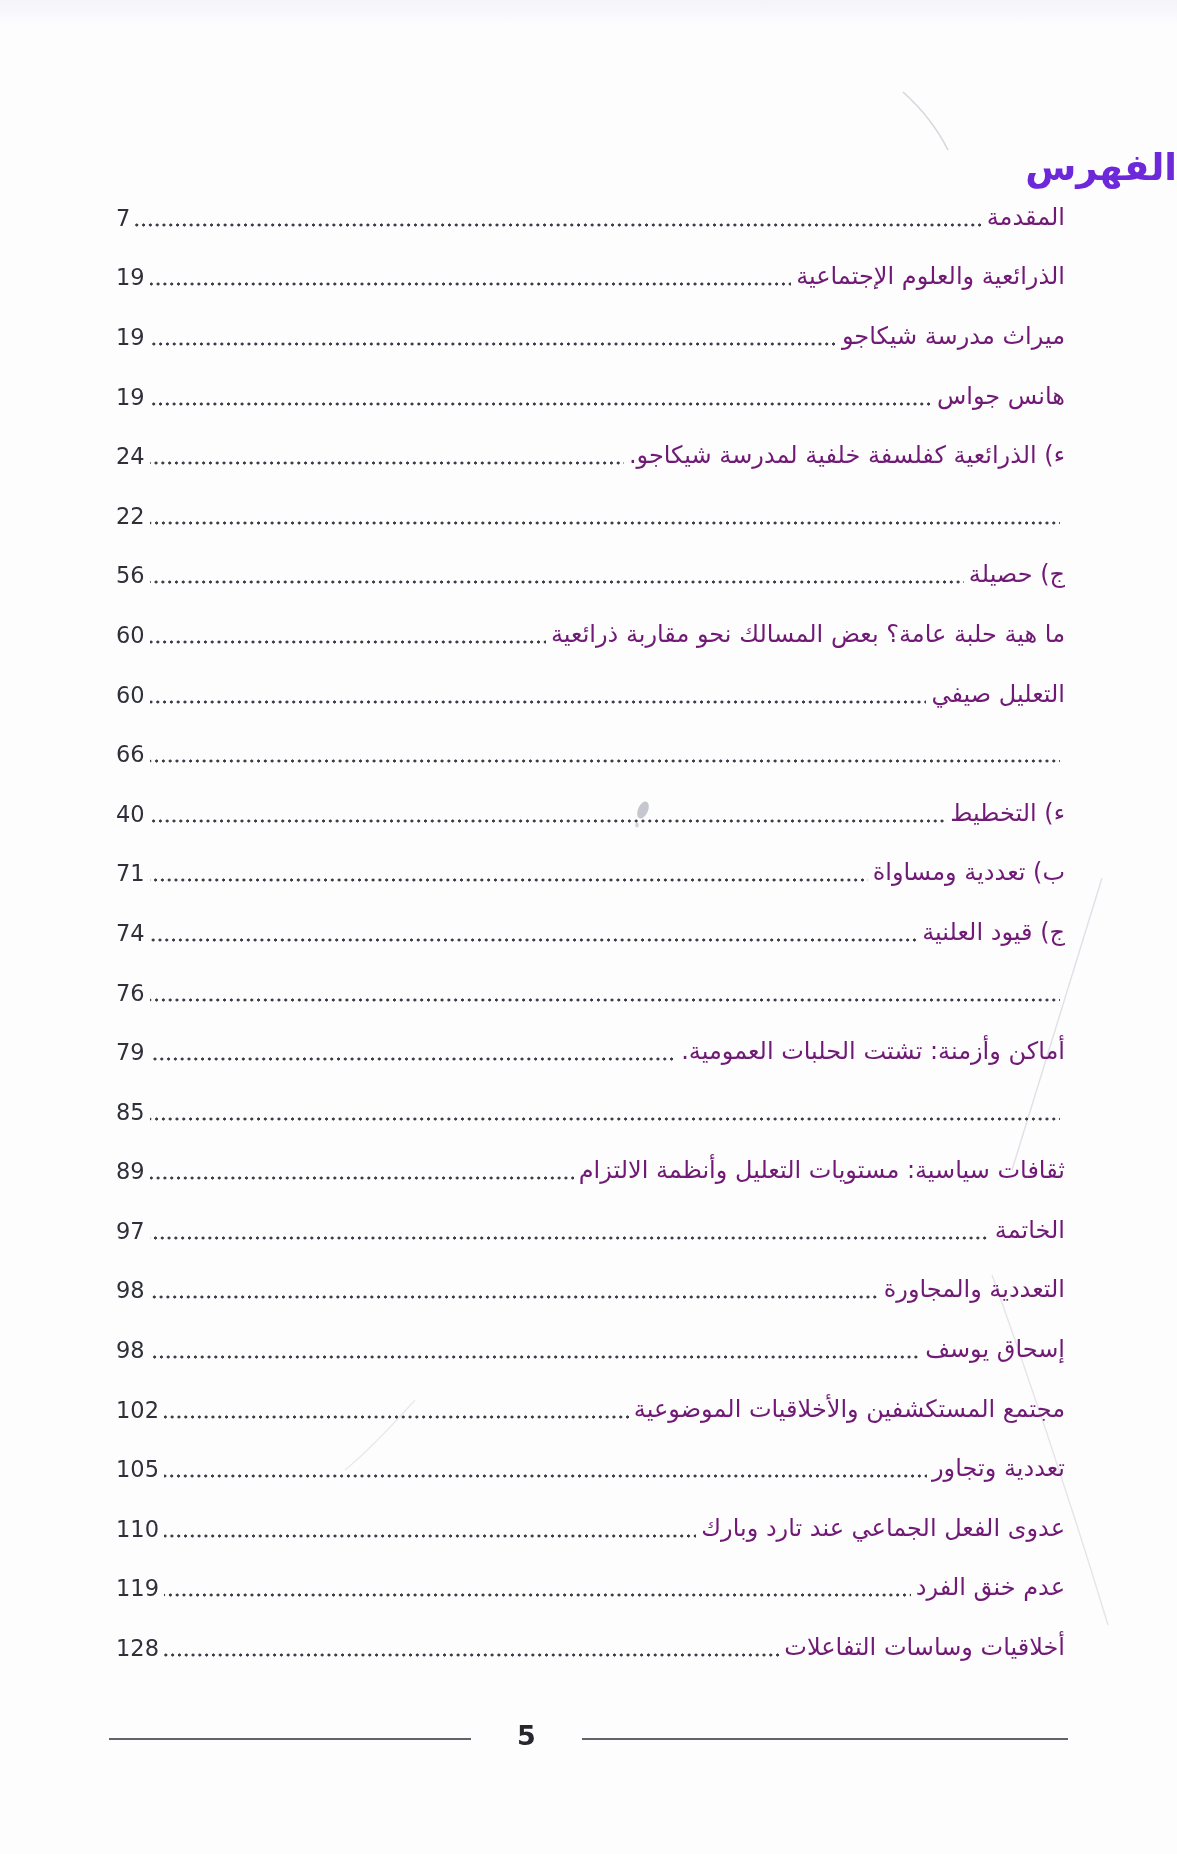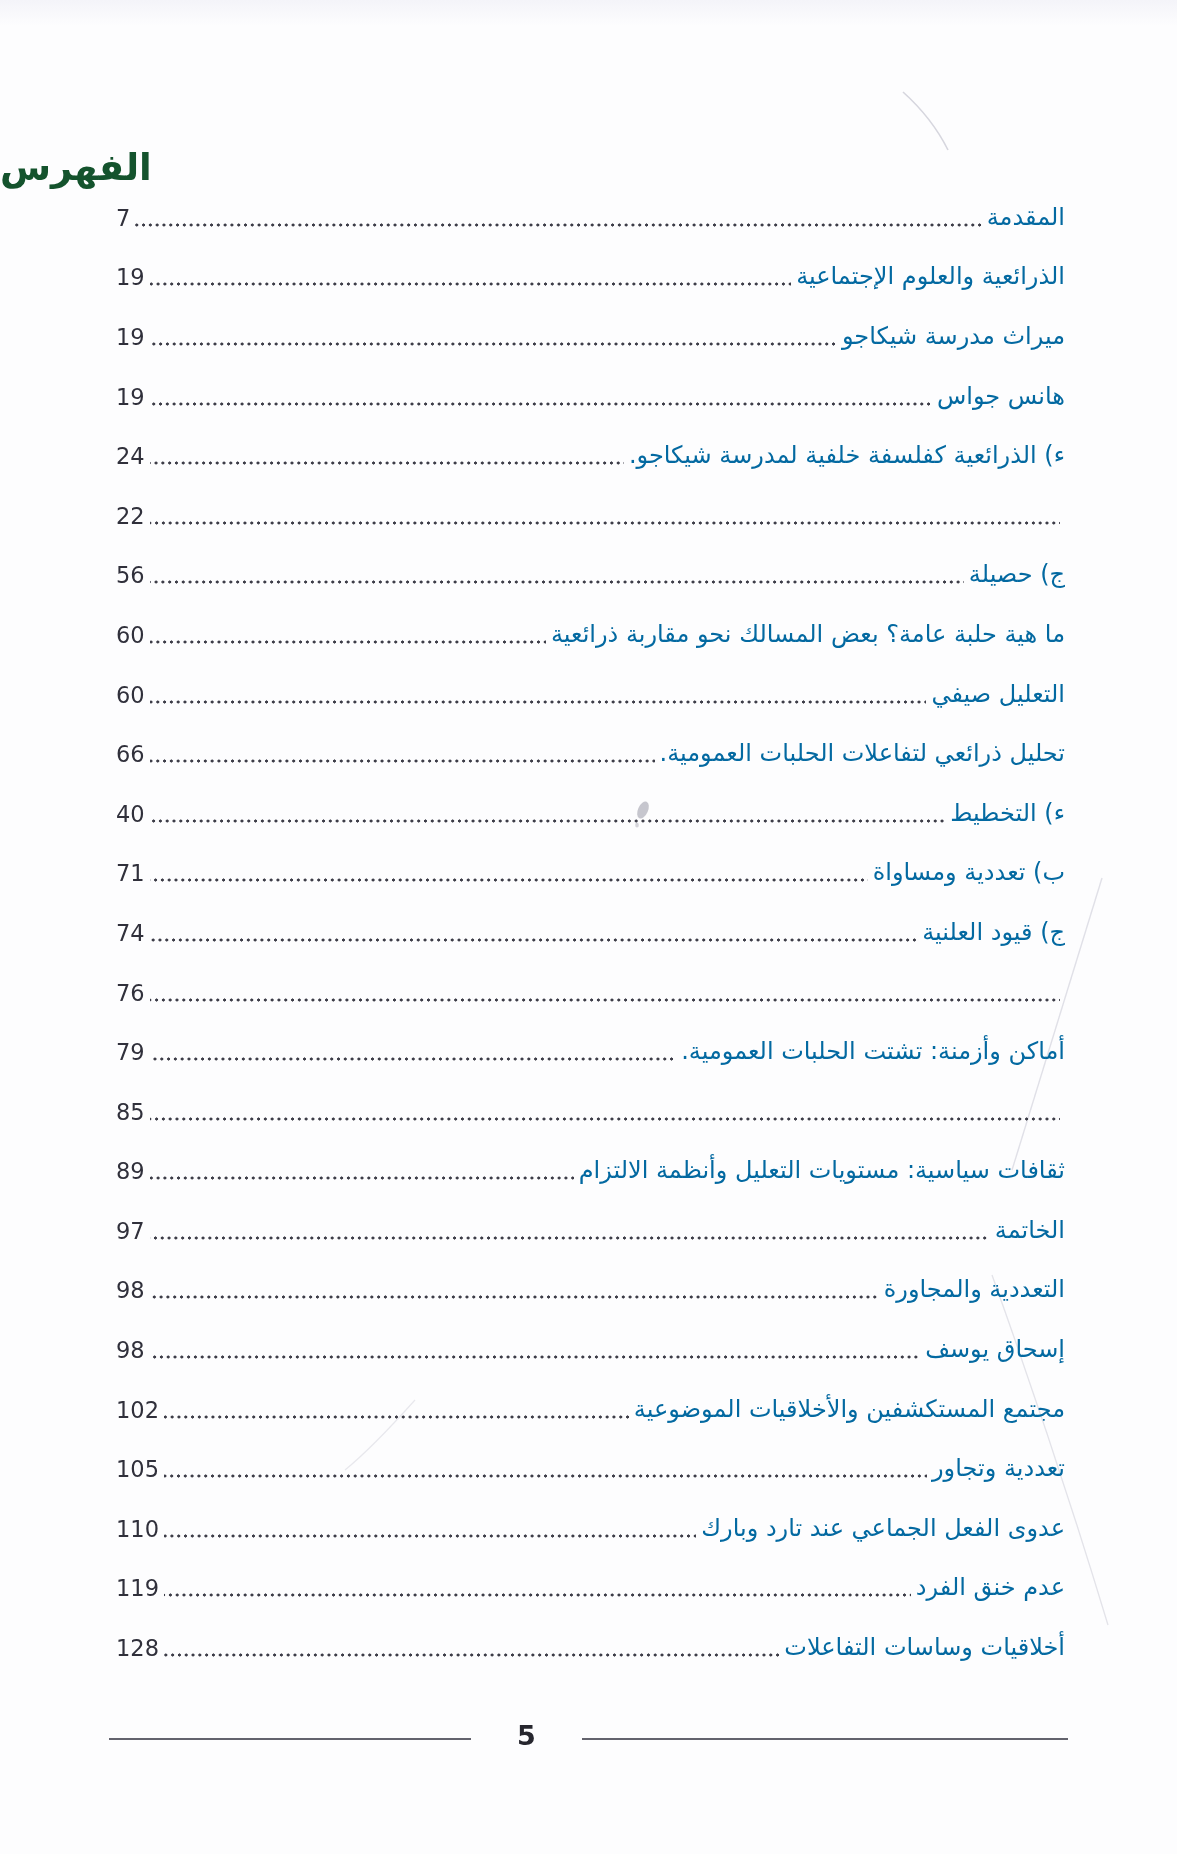--- a/index.html
+++ b/index.html
@@ -24,43 +24,43 @@
     left: 0; top: 0; right: 0;
     height: 26px;
     background: linear-gradient(180deg, #f4f4f9, rgba(244,244,249,0));
     pointer-events: none;
   }
   .doc-title {
     position: absolute;
     top: 146px;
     left: 0;
     width: 100%;
-    text-align: left;
+    text-align: right;
     font-size: 37px;
     font-weight: bold;
     letter-spacing: 0.5px;
-    color: #14532d;
+    color: #6d28d9;
     direction: rtl;
   }
   .toc {
     position: absolute;
     top: 189px;
     right: 112px;
     left: 116px;
     direction: rtl;
   }
   .toc-row {
     display: flex;
     align-items: center;
     height: 59.6px;
     direction: rtl;
   }
   .entry-label {
     font-size: 24px;
-    color: #0369a1;
+    color: #701a75;
     white-space: nowrap;
     transform: translateY(-2px);
   }
   .leader {
     flex: 1 1 auto;
     height: 8px;
     margin: 0 5px;
     transform: translateY(6px);
     background-image: radial-gradient(circle, #3d3d48 1.35px, rgba(61,61,72,0) 1.8px);
     background-size: 6.8px 8px;
@@ -164,21 +164,20 @@
       <span class="entry-page">60</span>
     </div>
 
     <div class="toc-row">
       <span class="entry-label">التعليل صيفي</span>
       <span class="leader"></span>
       <span class="entry-page">60</span>
     </div>
 
     <div class="toc-row">
-      <span class="entry-label">تحليل ذرائعي لتفاعلات الحلبات العمومية.</span>
       <span class="leader"></span>
       <span class="entry-page">66</span>
     </div>
 
     <div class="toc-row">
       <span class="entry-label">ء) التخطيط</span>
       <span class="leader"></span>
       <span class="entry-page">40</span>
     </div>
 

